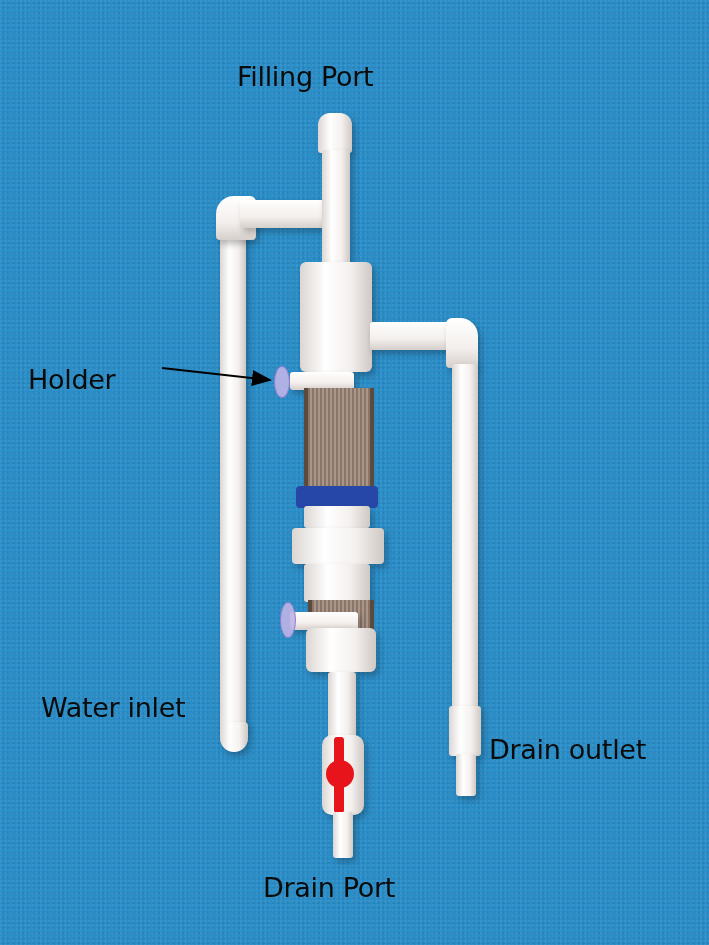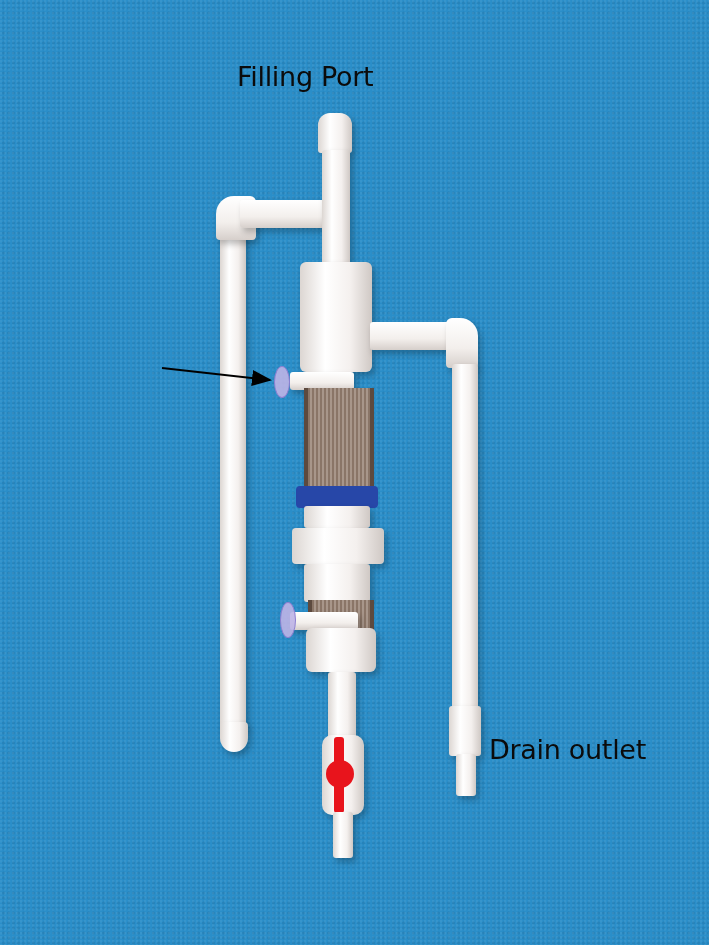--- a/index.html
+++ b/index.html
@@ -70,14 +70,17 @@
   <svg class="arrow" width="709" height="945">
     <defs>
       <marker id="ah" markerWidth="10" markerHeight="8" refX="9" refY="4" orient="auto">
         <path d="M0,0 L10,4 L0,8 Z" fill="#000"></path>
       </marker>
     </defs>
     <line x1="162" y1="368" x2="270" y2="380" stroke="#000" stroke-width="2" marker-end="url(#ah)"></line>
   </svg>
 
   <div class="label" style="left:237px; top:61px;">Filling Port</div>
+  <div class="label" style="left:28px; top:364px;">Holder</div>
+  <div class="label" style="left:41px; top:692px;">Water inlet</div>
   <div class="label" style="left:489px; top:734px;">Drain outlet</div>
+  <div class="label" style="left:263px; top:872px;">Drain Port</div>
 </div>
 
 </body></html>

